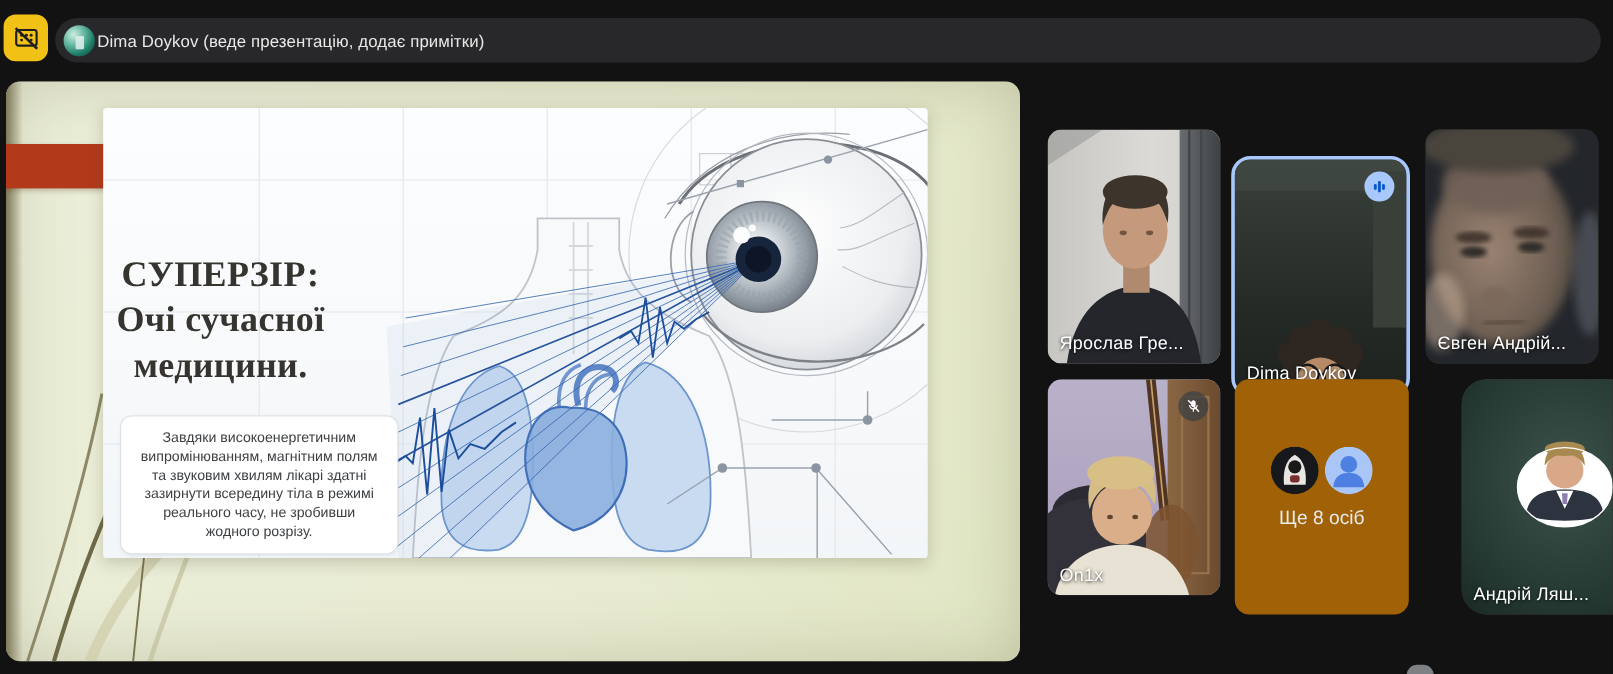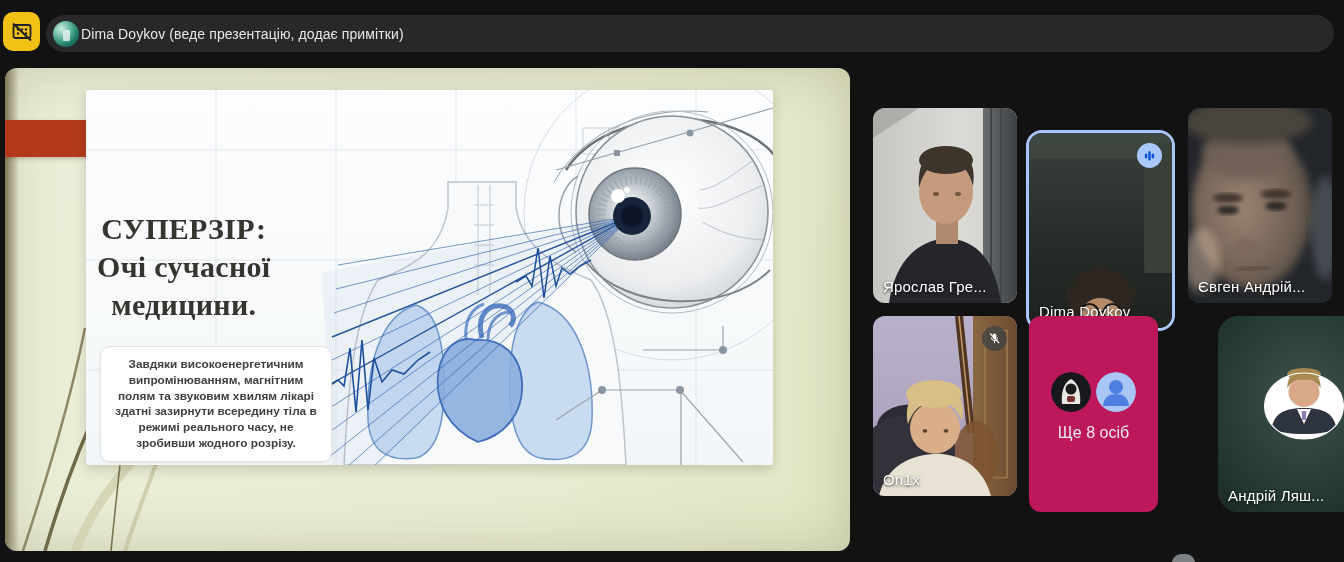--- a/index.html
+++ b/index.html
@@ -26,30 +26,30 @@
   .slide-grass{position:absolute;left:0;top:0;width:845px;height:483px;}
   .slide-redbar{position:absolute;left:0;top:52px;width:86px;height:37px;background:#b23a1b;box-shadow:0 2px 4px rgba(80,40,10,.25);}
   .slide-card{position:absolute;left:81px;top:22px;width:687px;height:375px;border-radius:3px;
     background:linear-gradient(180deg,#fcfdfe 0%,#f3f6f8 100%);box-shadow:0 4px 12px rgba(70,65,35,.22);text-align:center;}
   .card-art{position:absolute;left:0;top:0;width:687px;height:375px;}
   .slide-title{position:absolute;left:11px;top:120px;margin:0;font-family:"Liberation Serif","DejaVu Serif",serif;
     font-weight:700;font-size:30px;line-height:38px;color:#35342f;letter-spacing:.3px;}
   .slide-title span{display:block;}
   .slide-bubble{position:absolute;left:14px;top:256px;width:232px;height:116px;background:#ffffff;
     border:1px solid #dfe3e6;border-radius:10px;box-sizing:border-box;padding:10px 12px;box-shadow:0 1px 3px rgba(0,0,0,.06);}
-  .slide-bubble p{margin:0;font-size:11.8px;line-height:15.8px;color:#3e4144;font-weight:bold;}
+  .slide-bubble p{margin:0;font-size:11.8px;line-height:15.8px;color:#3e4144;}
 
   
   .tile{position:absolute;border-radius:12px;overflow:hidden;background:#404040;cursor:pointer;}
   .tile svg.scene{position:absolute;left:0;top:0;width:100%;height:100%;display:block;}
   .t1{left:873px;top:108px;width:144px;height:195px;}
   .t2{left:1026px;top:104px;width:143px;height:195px;border:3px solid #a8c7fa;border-radius:16px;margin-top:26px;}
   .t3{left:1188px;top:108px;width:144px;height:195px;}
   .t4{left:873px;top:316px;width:144px;height:180px;}
-  .t5{left:1029px;top:316px;width:129px;height:196px;background:#be185d;}
+  .t5{left:1029px;top:316px;width:145px;height:196px;background:#a16207;}
   .t6{left:1218px;top:316px;width:172px;height:196px;border-radius:21px;}
   .tile-name{position:absolute;left:10px;bottom:8px;color:#fff;font-size:15px;font-weight:500;letter-spacing:.2px;
     text-shadow:0 1px 3px rgba(0,0,0,.85);white-space:nowrap;}
   .badge{position:absolute;top:10px;right:10px;width:25px;height:25px;border-radius:50%;
     display:flex;align-items:center;justify-content:center;}
   .badge.audio{background:#a8c7fa;}
   .badge.mic-dark{background:rgba(60,64,67,.75);}
   .badge.mic-teal{background:#0e7163;}
   .overflow-avatars{position:absolute;left:0;top:56px;width:100%;display:flex;justify-content:center;gap:5px;}
   .ov-av{width:40px;height:40px;border-radius:50%;overflow:hidden;display:block;}

